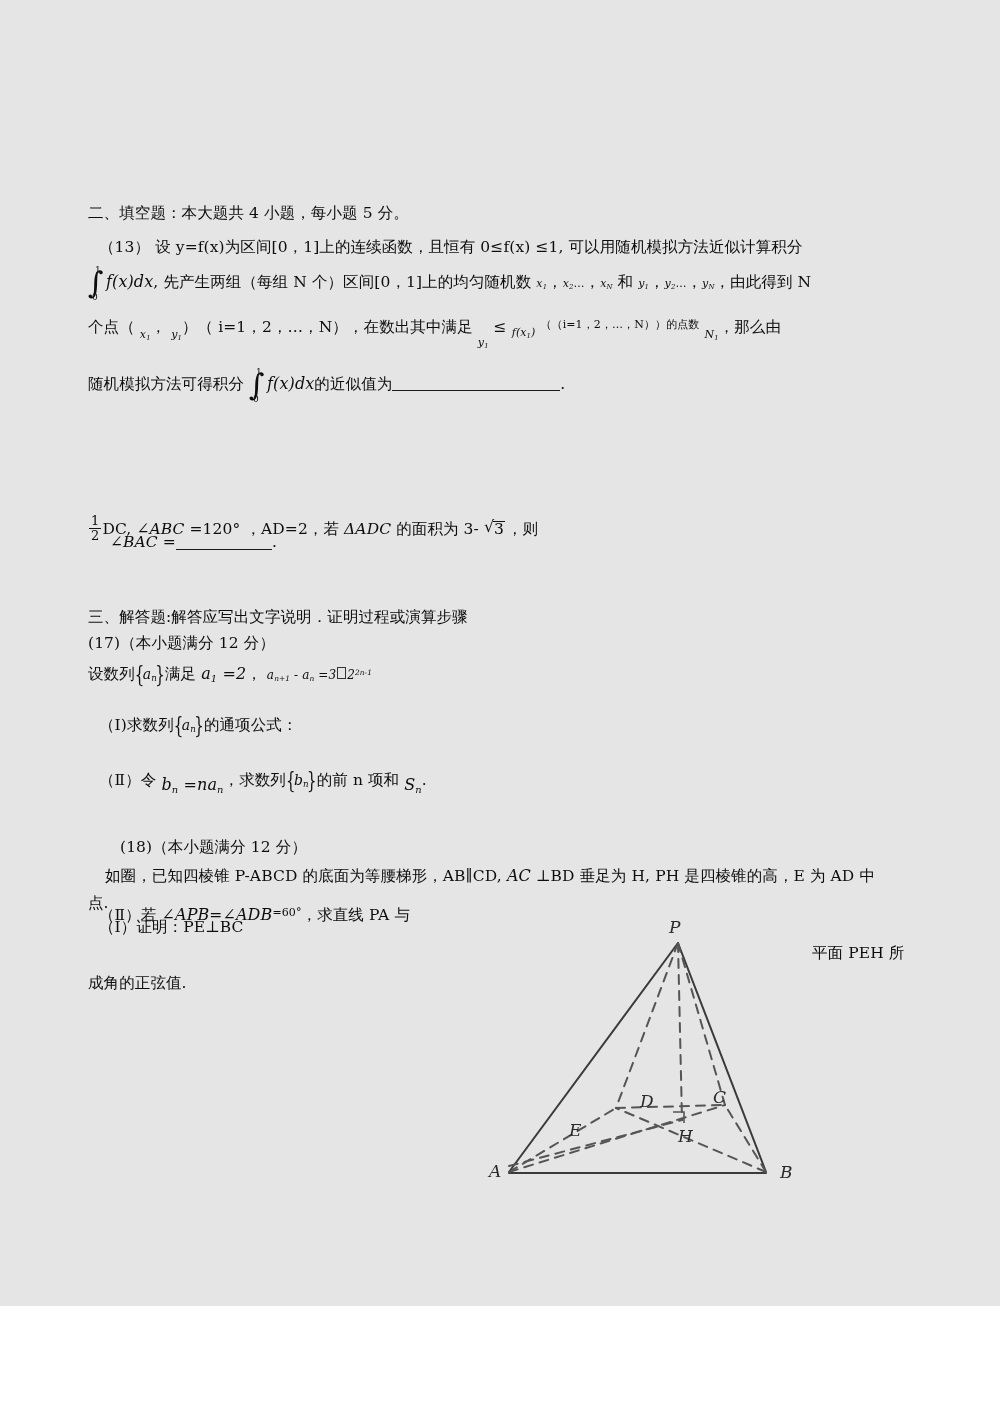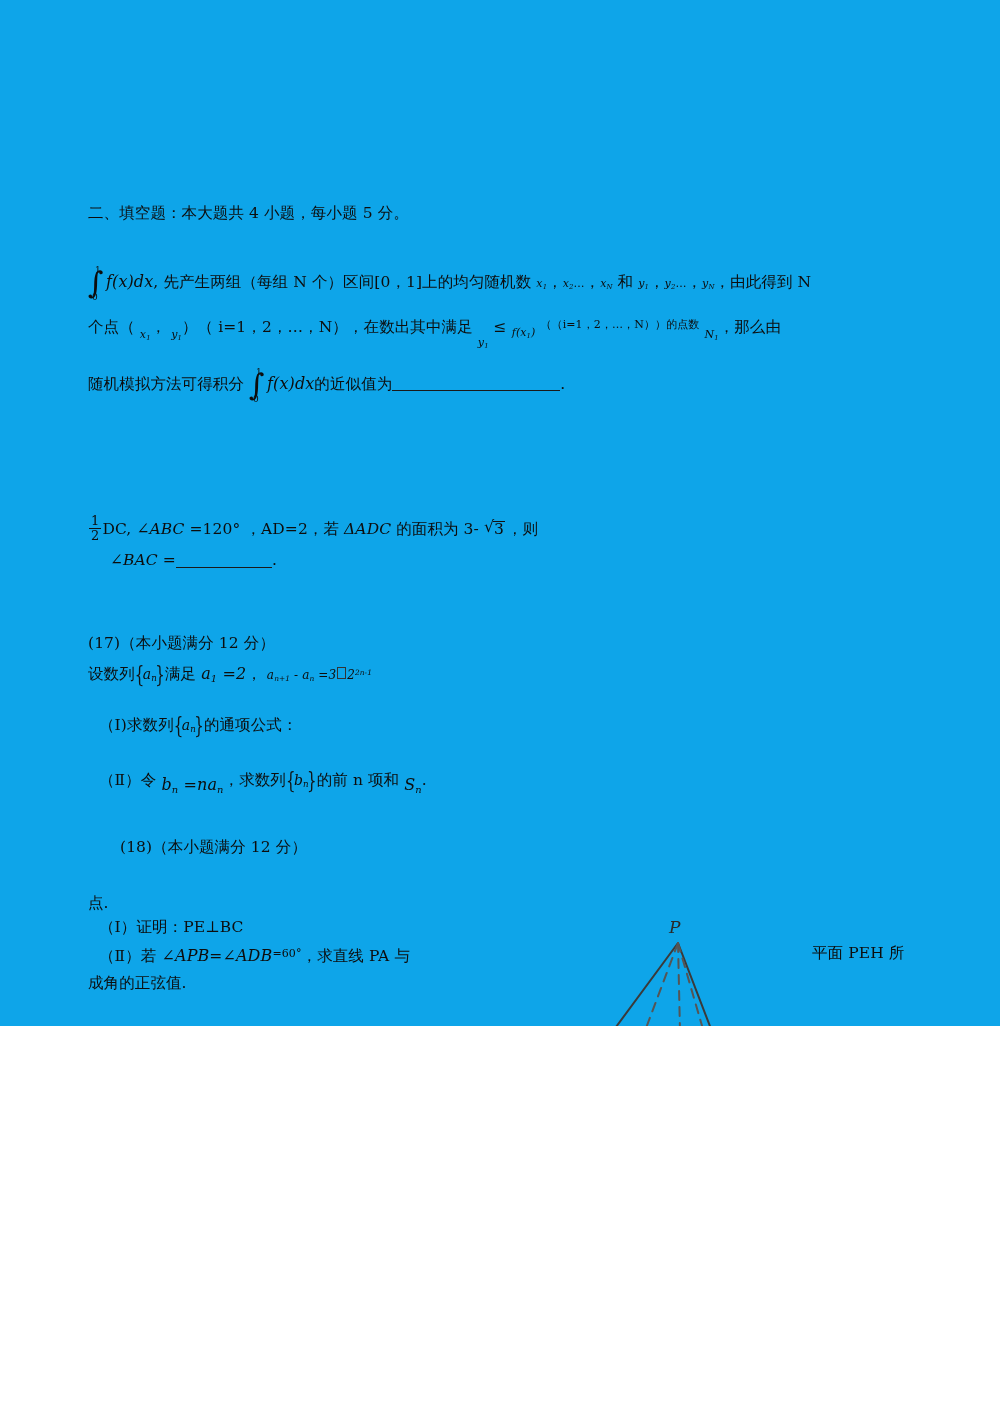--- a/index.html
+++ b/index.html
@@ -8,22 +8,22 @@
     padding: 0;
     background: #ffffff;
   }
   body {
     font-family: "DejaVu Serif", "Liberation Serif", serif;
     color: #0d0d0d;
   }
   #page {
     position: relative;
     width: 1000px;
-    height: 1026px;
-    background: #0ea5e9;
+    height: 1306px;
+    background: #e5e5e5;
     overflow: hidden;
   }
 
   
   .ln {
     position: absolute;
     white-space: nowrap;
     font-size: 15.5px;
     line-height: 1.0;
     letter-spacing: 0.1px;
@@ -151,20 +151,25 @@
     color: #2a2a2a;
   }
 </style>
 </head>
 <body>
 
 <div id="page">
 
   <div class="ln cn" style="left:88px; top:206px;">二、填空题：本大题共 4 小题，每小题 5 分。</div>
 
+  <div class="ln" style="left:99px; top:240px;">
+    <span class="cn">（13）</span>
+    <span class="cn">设 y=f(x)为区间[0，1]上的连续函数，且恒有 0≤f(x)</span>
+    <span class="cn">≤1, 可以用随机模拟方法近似计算积分</span>
+  </div>
 
   <div class="ln" style="left:88px; top:272px;">
     <span class="intg">∫<span class="hi">1</span><span class="lo">0</span></span>
     <span class="mi" style="font-size:16px;">f(x)dx</span><span class="cn">, 先产生两组（每组 N 个）区间[0，1]上的均匀随机数</span>
     <span class="mi sm"><span>x</span><sub>1</sub></span><span class="cn">，</span><span class="mi sm"><span>x</span><sub>2</sub></span><span class="sm">…</span><span class="cn">，</span><span class="mi sm"><span>x</span><sub>N</sub></span>
     <span class="cn">和</span>
     <span class="mi sm"><span>y</span><sub>1</sub></span><span class="cn">，</span><span class="mi sm"><span>y</span><sub>2</sub></span><span class="sm">…</span><span class="cn">，</span><span class="mi sm"><span>y</span><sub>N</sub></span><span class="cn">，由此得到 N</span>
   </div>
 
   <div class="ln" style="left:88px; top:320px;">
@@ -183,49 +188,55 @@
     <span class="intg">∫<span class="hi">1</span><span class="lo">0</span></span>
     <span class="mi" style="font-size:16px;">f(x)dx</span><span class="cn">的近似值为</span><span class="blank" style="width:168px;"></span><span class="cn">.</span>
   </div>
 
 
 
   <div class="ln" style="left:88px; top:514px;">
     <span class="frac"><span class="num">1</span><span class="den">2</span></span><span class="cn">DC, </span><span class="mi">∠ABC</span><span class="cn"> =120°  ，AD=2，若 </span><span class="mi">ΔADC</span><span class="cn"> 的面积为 3- </span><span class="sqrt"><span class="rad">3</span></span><span class="cn">，则</span>
   </div>
 
-  <div class="ln" style="left:110px; top:552px;">
+  <div class="ln" style="left:110px; top:534px;">
     <span class="mi">∠BAC =</span><span class="blank" style="width:96px;"></span><span class="cn">.</span>
   </div>
 
+  <div class="ln cn" style="left:88px; top:610px;">三、解答题:解答应写出文字说明．证明过程或演算步骤</div>
 
   <div class="ln cn" style="left:88px; top:636px;">(17)（本小题满分 12 分）</div>
 
   <div class="ln" style="left:88px; top:666px;">
     <span class="cn">设数列</span><span class="seq"><span>a</span><sub>n</sub></span><span class="cn">满足</span>
     <span class="mi" style="font-size:16px;"><span>a</span><sub>1</sub><span> =2</span></span><span class="cn">，</span>
     <span class="mi" style="font-size:12px;"><span>a</span><sub>n+1</sub><span> - </span><span>a</span><sub>n</sub><span> =3</span><span class="tofu"></span><span>2</span><sup>2n-1</sup></span>
   </div>
 
   <div class="ln" style="left:99px; top:718px;">
     <span class="cn">（Ⅰ)求数列</span><span class="seq"><span>a</span><sub>n</sub></span><span class="cn">的通项公式：</span>
   </div>
 
   <div class="ln" style="left:99px; top:772px;">
     <span class="cn">（Ⅱ）令 </span><span class="mi" style="font-size:16px; position:relative; top:5px;"><span>b</span><sub>n</sub><span> =na</span><sub>n</sub></span><span class="cn">，求数列</span><span class="seq"><span>b</span><sub>n</sub></span><span class="cn">的前 n 项和 </span><span class="mi" style="font-size:16px; position:relative; top:5px;"><span>S</span><sub>n</sub></span><span class="cn">.</span>
   </div>
 
   <div class="ln cn" style="left:88px; top:840px;margin-left:32px;">(18)（本小题满分 12 分）</div>
 
+  <div class="ln" style="left:105px; top:868px;">
+    <span class="cn">如圈，已知四棱锥 P-ABCD 的底面为等腰梯形，AB∥CD,</span>
+    <span class="mi" style="font-size:16px;">AC</span>
+    <span class="cn">⊥BD 垂足为 H, PH 是四棱锥的高，E 为 AD 中</span>
+  </div>
 
   <div class="ln cn" style="left:88px; top:896px;">点.</div>
 
   <div class="ln cn" style="left:99px; top:920px;">（Ⅰ）证明：PE⊥BC</div>
 
-  <div class="ln" style="left:99px; top:948px;">
+  <div class="ln" style="left:99px; top:907px;">
     <span class="cn">（Ⅱ）若 </span><span class="mi" style="font-size:16px;">∠APB</span><span>=</span><span class="mi" style="font-size:16px;">∠ADB</span><span class="sm" style="position:relative; top:-4px;">=60°</span><span class="cn">，求直线 PA 与</span>
   </div>
 
   <div class="ln cn" style="left:812px; top:946px;">平面 PEH 所</div>
 
   <div class="ln cn" style="left:88px; top:976px;">成角的正弦值.</div>
 
   <div id="figure">
     <svg width="340" height="300" viewBox="0 0 340 300">
 

